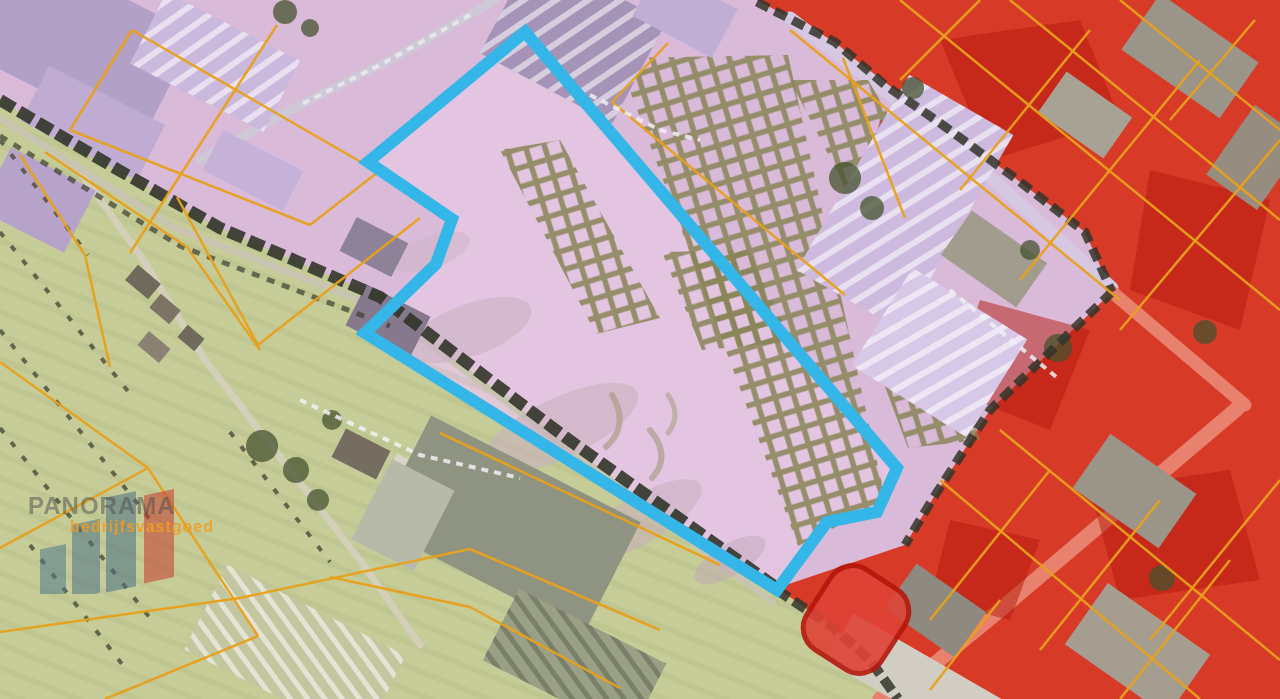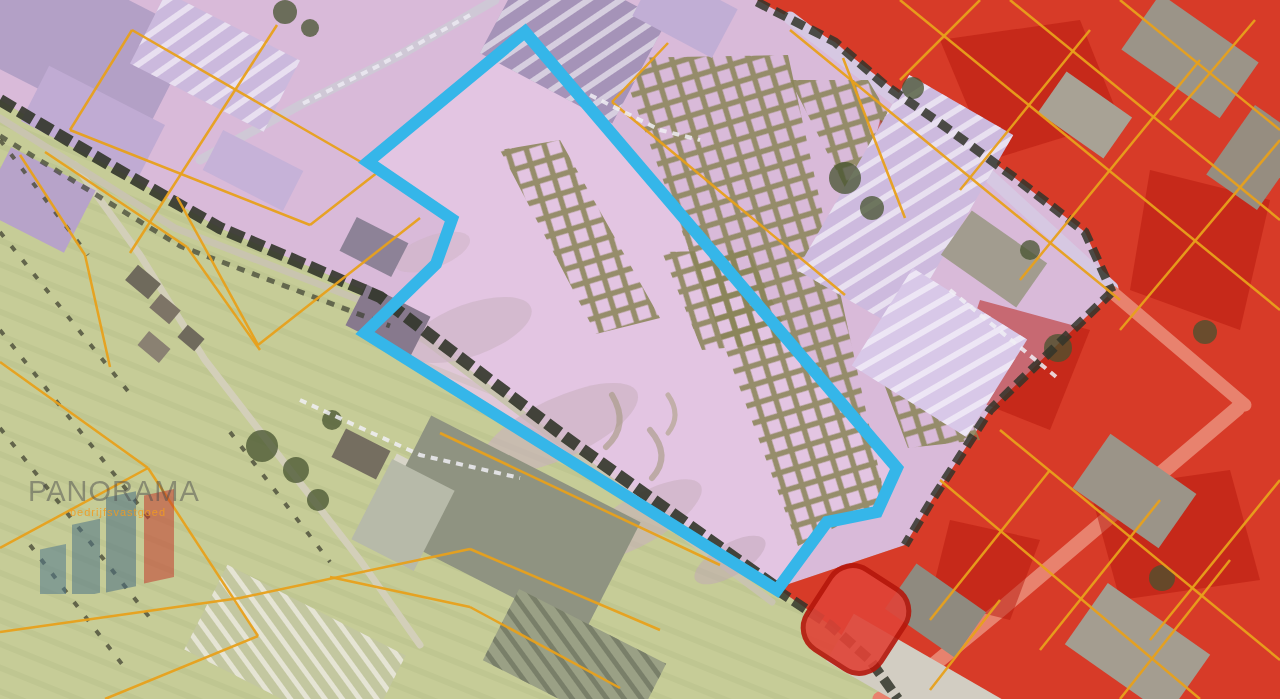--- a/index.html
+++ b/index.html
@@ -1,21 +1,21 @@
 <!DOCTYPE html>
 <html style="--brand-color: #4d4d4f; --tagline-color: #f39c1f;"><head>
 <meta charset="utf-8">
 <style>
   html,body{margin:0;padding:0;background:#8e887a;}
   .stage{position:relative;width:1280px;height:699px;overflow:hidden;background:#b7b0a0;font-family:"Liberation Sans",sans-serif;}
   .stage svg{display:block;position:absolute;left:0;top:0;}
   .logo{position:absolute;left:28px;top:474px;width:260px;pointer-events:none;}
   .logo-towers{margin-left:10px;}
-  .logo-text{font-weight:normal;font-size:29px;letter-spacing:1px;color:var(--brand-color,#4d4d4f);opacity:.5;line-height:1;margin-top:3px;}
-  .logo-tagline{font-weight:normal;font-size:11px;letter-spacing:1px;color:var(--tagline-color,#f39c1f);opacity:.85;margin:1px 0 0 42px;line-height:1;}
+  .logo-text{font-weight:bold;font-size:24px;letter-spacing:1px;color:var(--brand-color,#4d4d4f);opacity:.5;line-height:1;margin-top:20px;}
+  .logo-tagline{font-weight:bold;font-size:16px;letter-spacing:1px;color:var(--tagline-color,#f39c1f);opacity:.85;margin:1px 0 0 42px;line-height:1;}
 </style>
 </head>
 <body>
 
 <div class="stage">
   <svg id="map-svg" width="1280" height="699" viewBox="0 0 1280 699">
     <defs>
       <pattern id="xhatch" patternUnits="userSpaceOnUse" width="26" height="26" patternTransform="rotate(28)">
         <path d="M0 0 L26 26 M26 0 L0 26" stroke="#8a8458" stroke-width="5.5" fill="none" opacity="0.9"></path>
       </pattern>

